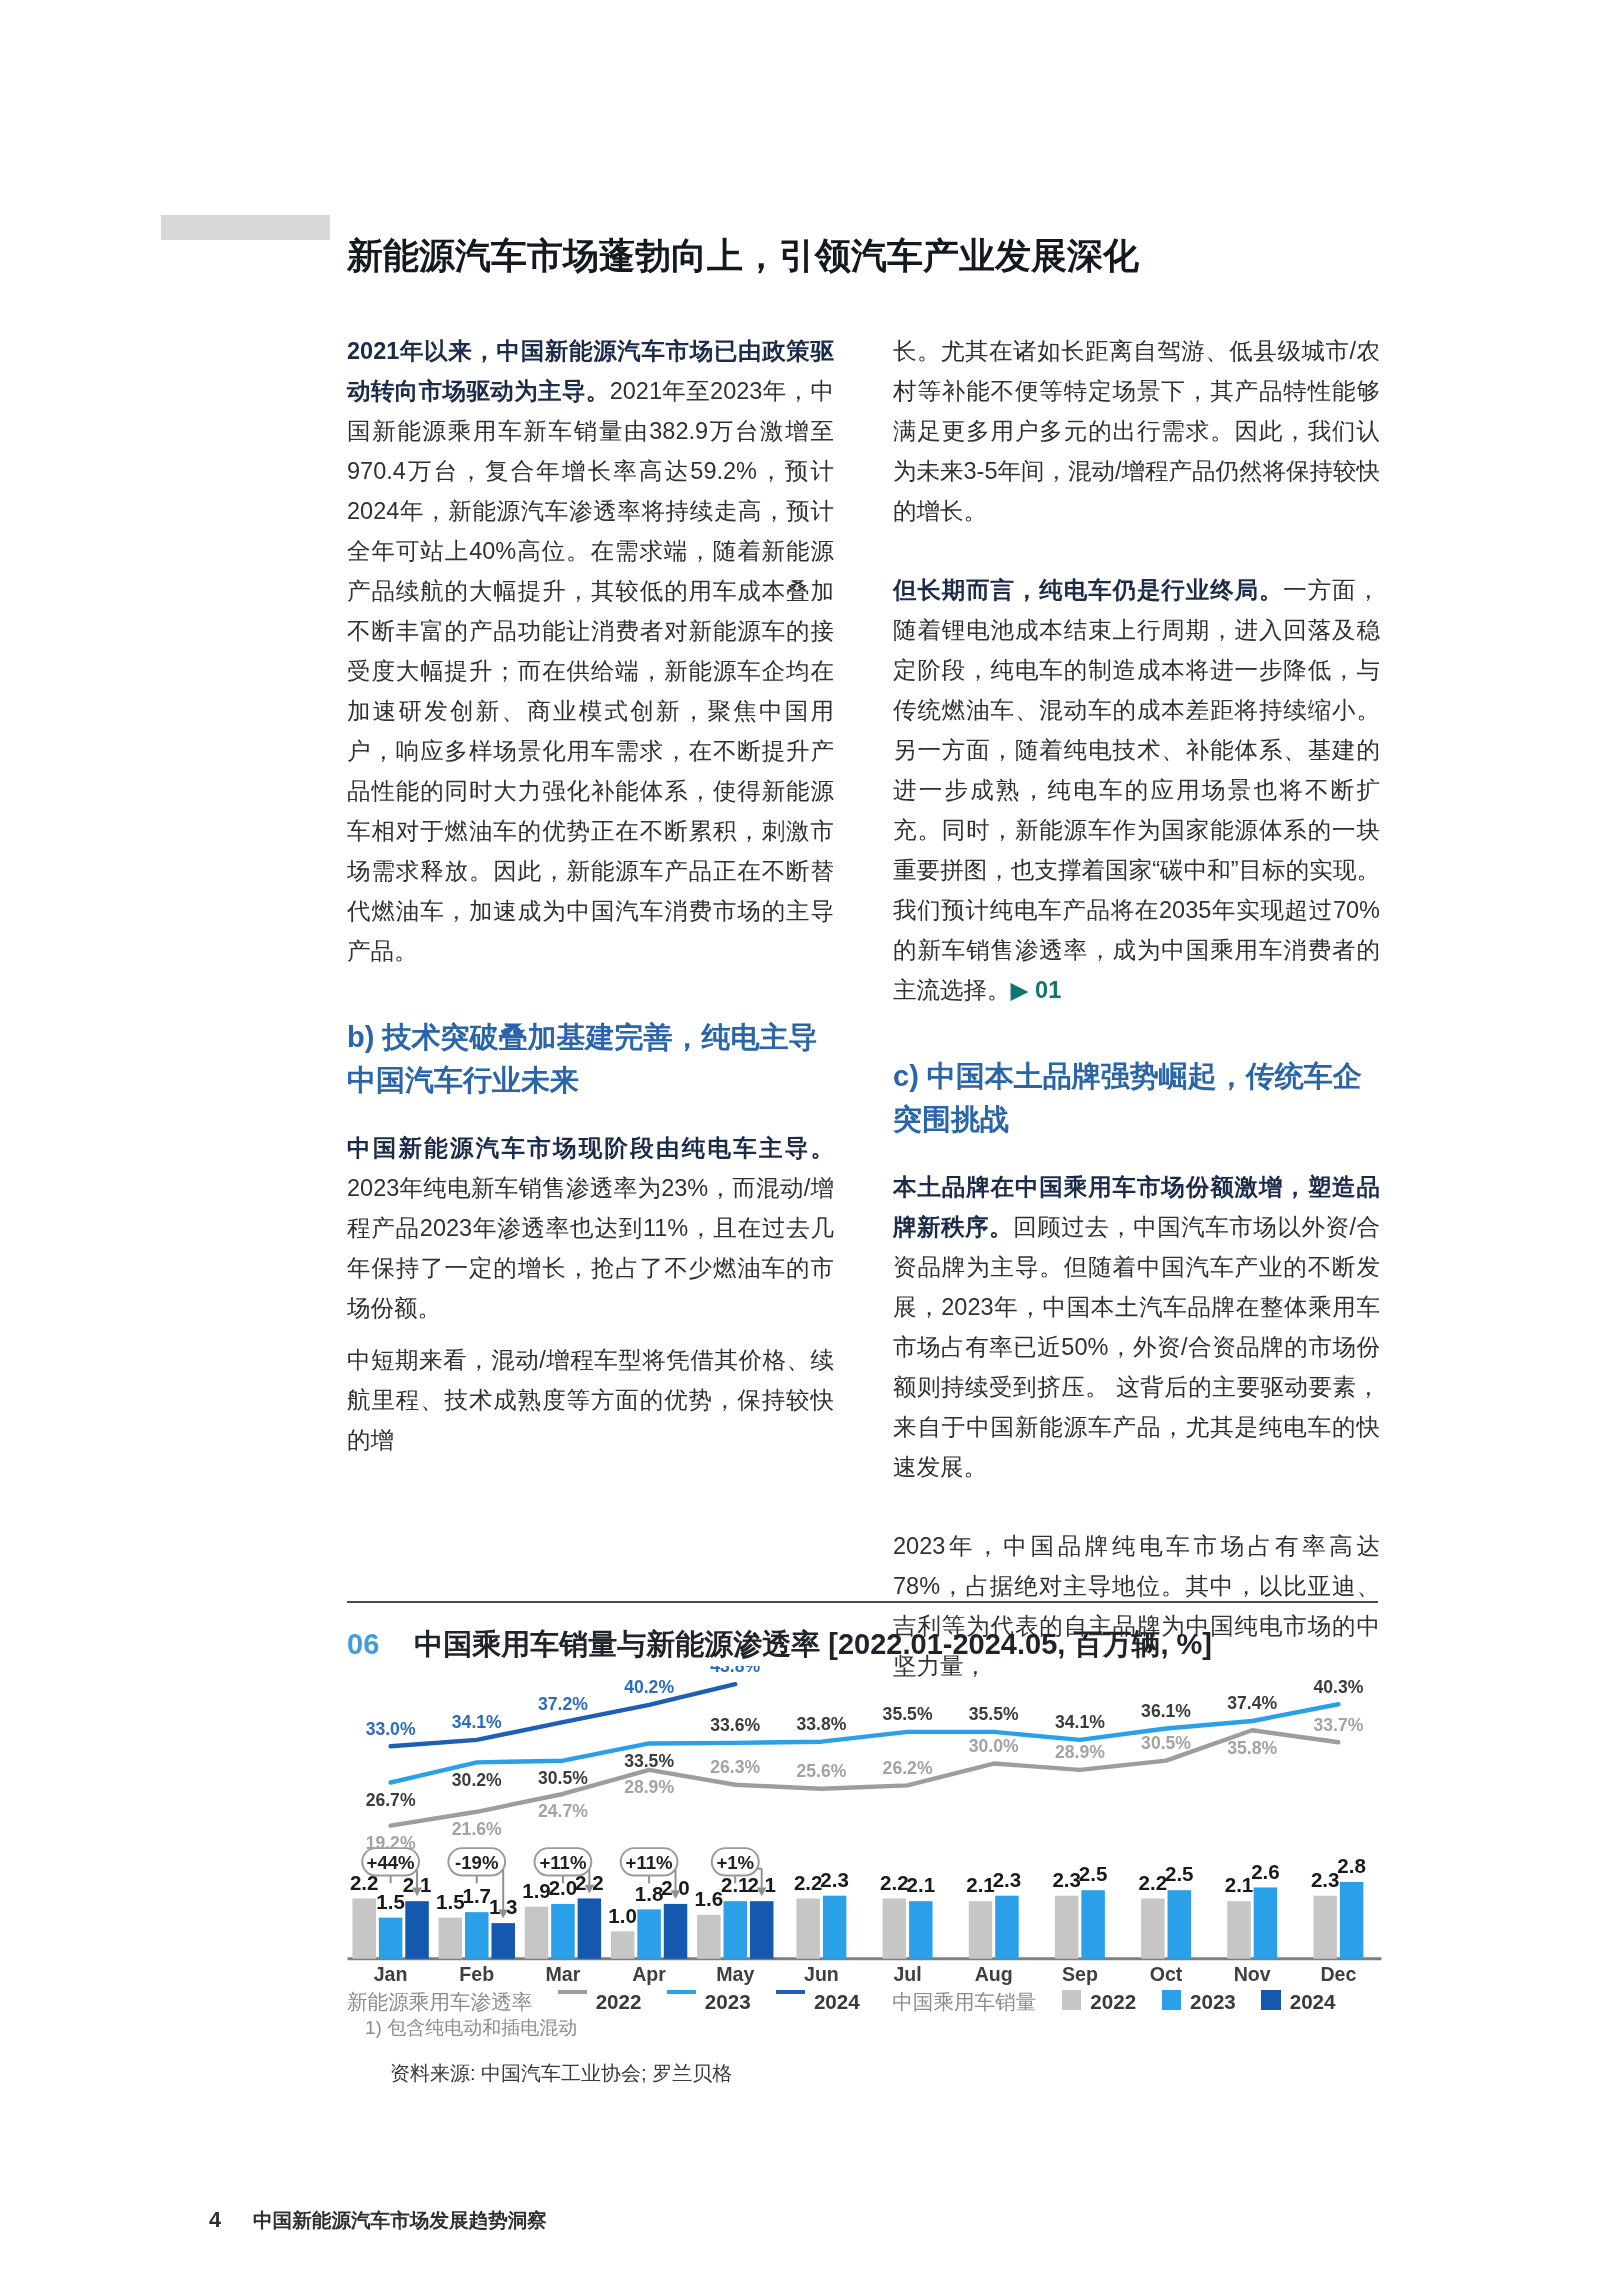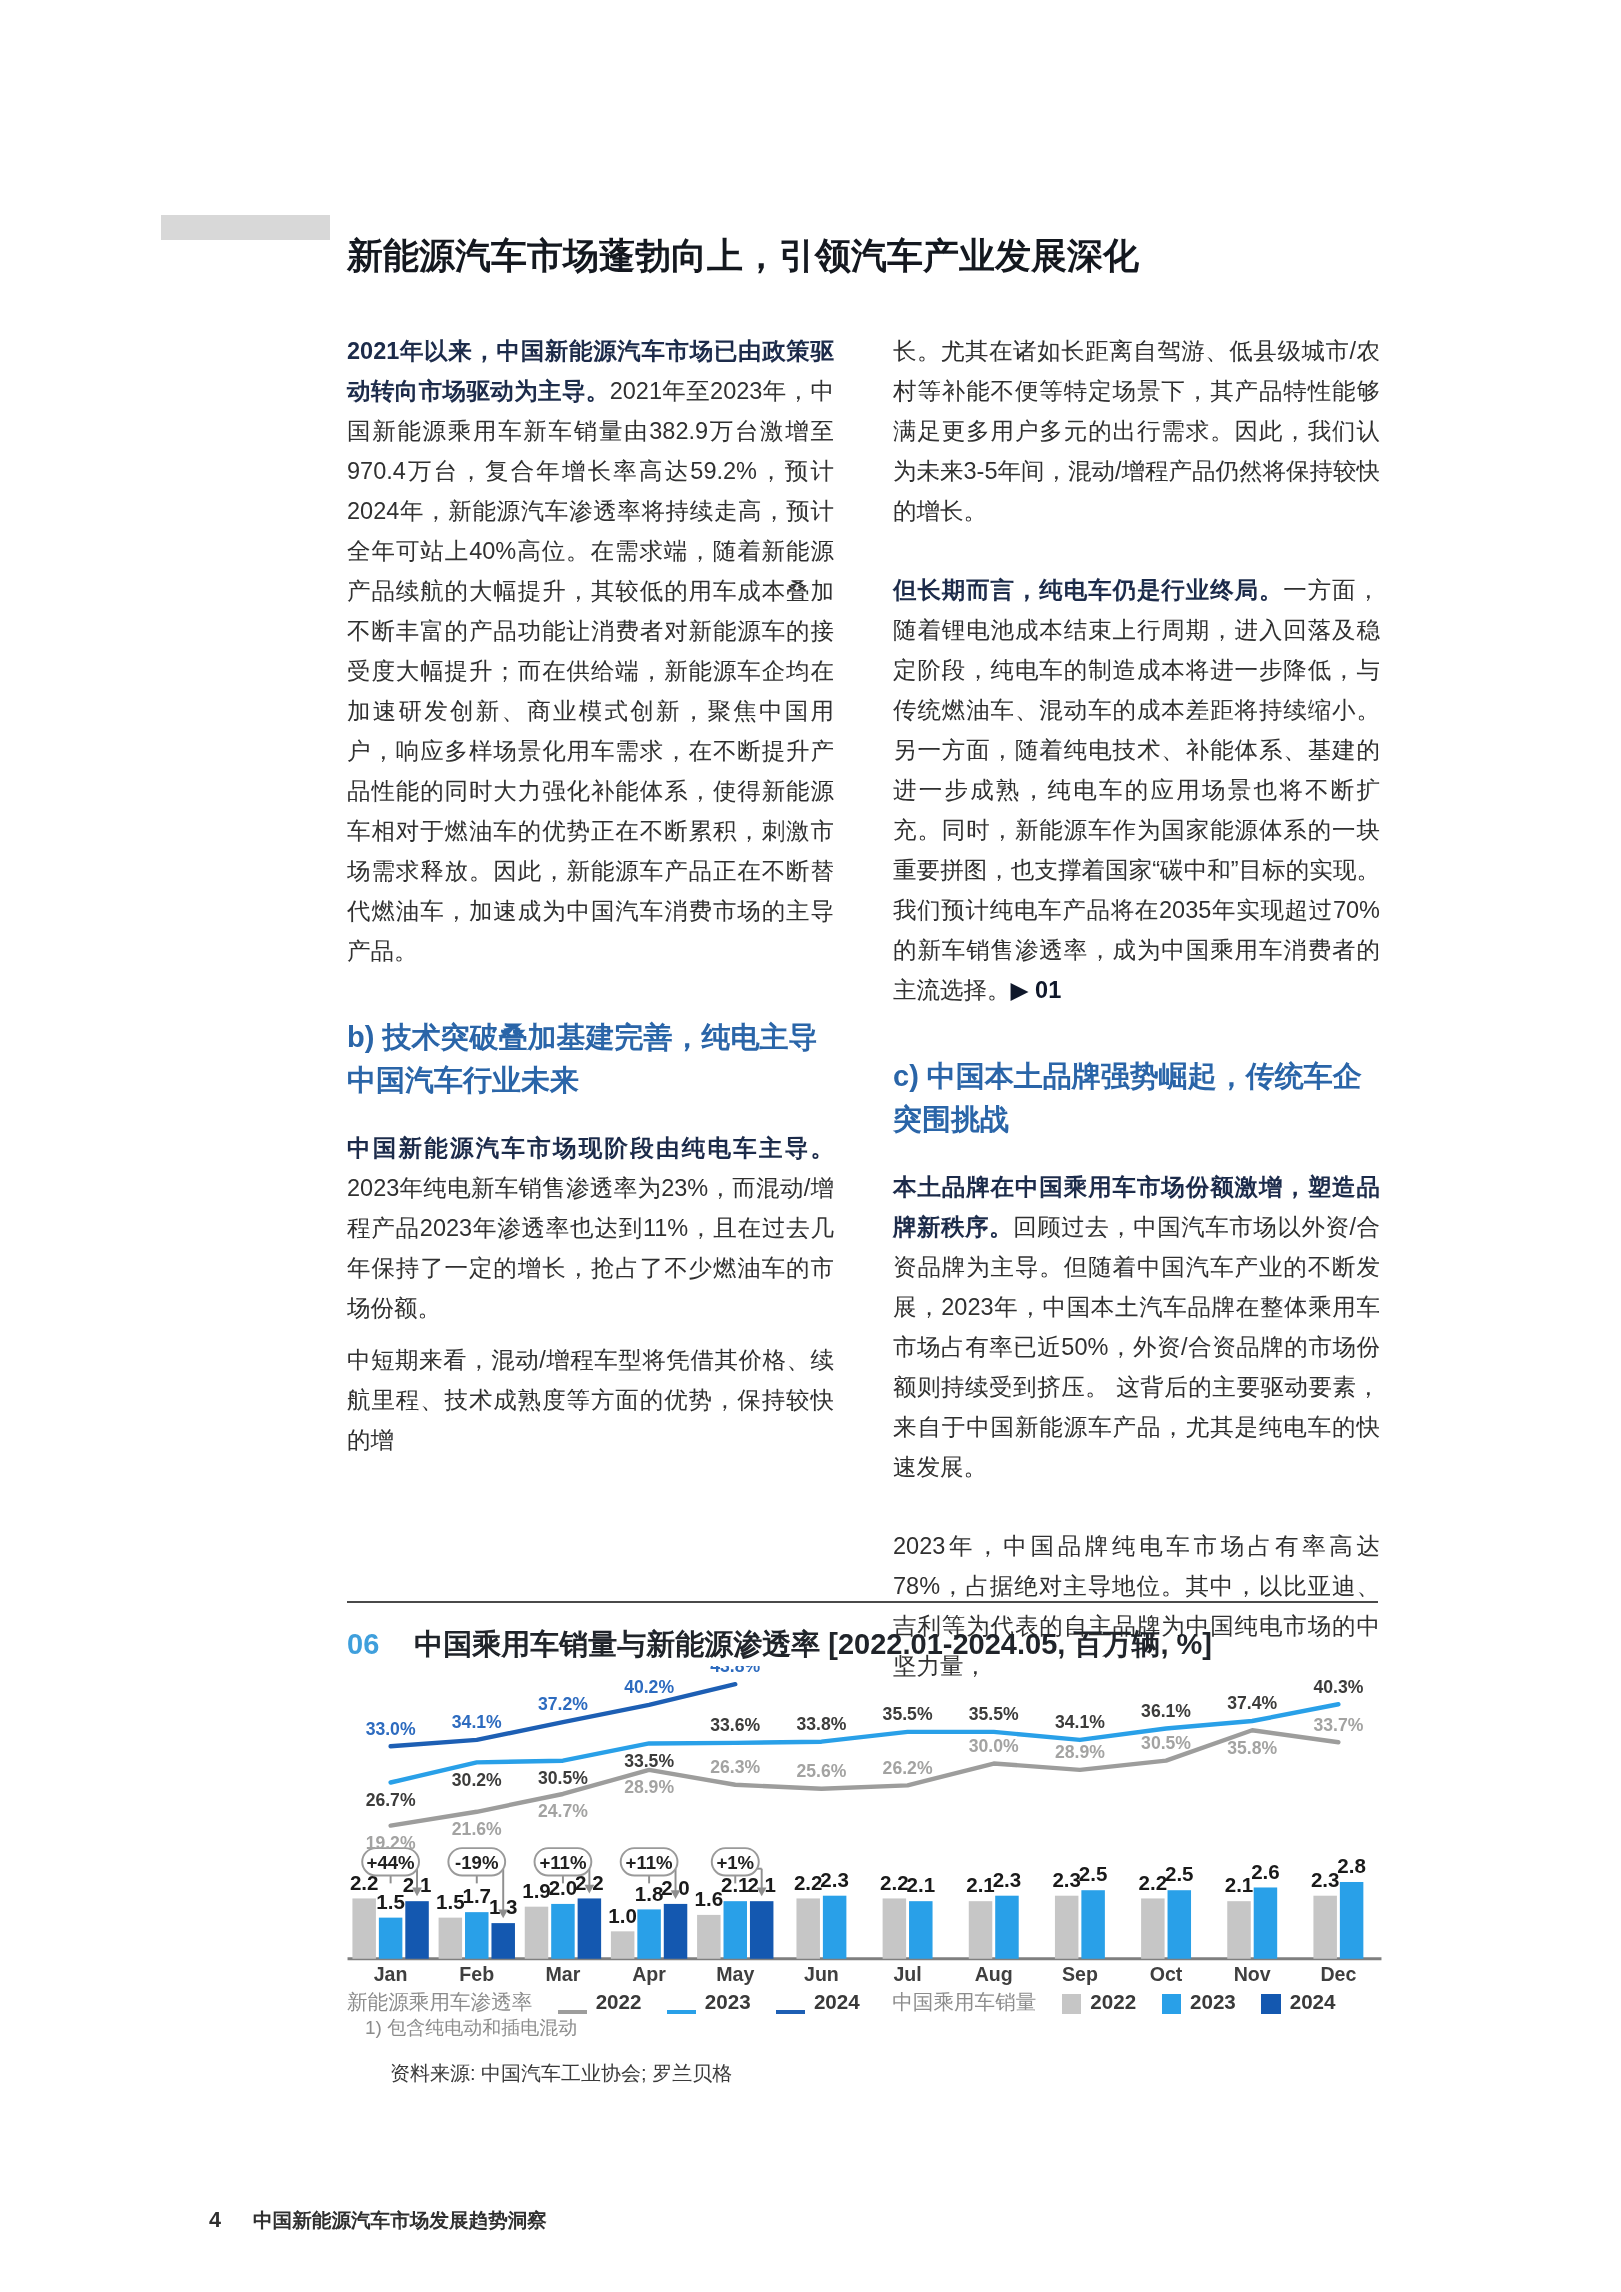--- a/index.html
+++ b/index.html
@@ -9,31 +9,31 @@
   .page-title{position:absolute;left:347px;top:208px;font-size:36px;font-weight:700;color:#14181f;white-space:nowrap;}
   .col{position:absolute;top:331px;width:487px;}
   .col-left{left:347px;}
   .col-right{left:893px;}
   .sec-heading{font-size:29px;line-height:43px;font-weight:700;color:#2a65a8;margin:0 0 25.5px 0;text-align:left;}
   .mt{margin-top:45px;}
   p.body{font-size:23.5px;line-height:40px;text-align:justify;margin:0 0 39px 0;color:#303030;}
   p.body.tight{margin-bottom:12px;}
   p.body.cont{margin-top:0;}
   strong.lead{font-weight:700;color:#1c2b4a;}
-  .ref{color:#0f172a;font-weight:700;}
+  .ref{color:#0f766e;font-weight:700;}
   .chart-rule{position:absolute;left:347px;top:1601px;width:1031px;height:2px;background:#4a4a4a;}
   .chart-header{position:absolute;left:347px;top:1625px;display:flex;align-items:baseline;gap:35px;}
   .chart-num{font-size:29px;font-weight:700;color:#3f9fdc;}
   .chart-title{font-size:29px;font-weight:700;color:#20242a;}
   .chart-wrap{position:absolute;left:347px;top:1666px;width:1035px;height:328px;}
   svg text{font-family:"Liberation Sans","DejaVu Sans",sans-serif;}
   .legend{position:absolute;left:347px;top:1988px;width:1078px;display:flex;align-items:center;gap:25.5px;font-size:20.6px;}
   .lg-cap{color:#8c8c8c;}
   .lg-cap2{margin-left:7px;}
-  .lg-item{display:inline-flex;align-items:flex-end;gap:8.8px;color:#3a3a3a;font-weight:700;}
+  .lg-item{display:inline-flex;align-items:flex-start;gap:8.8px;color:#3a3a3a;font-weight:700;}
   .lg-line{display:inline-block;width:29px;height:3.9px;}
   .lg-sq{display:inline-block;width:19.6px;height:19.6px;}
   .footnote{position:absolute;left:365px;top:2015px;font-size:19px;color:#8c8c8c;}
   .source{position:absolute;left:390px;top:2060px;font-size:20px;color:#3a3a3a;}
   .footer{position:absolute;left:209px;top:2207px;display:flex;align-items:baseline;gap:32px;}
   .footer .pg{font-size:21.6px;font-weight:700;color:#2f2f2f;}
   .footer .bk{font-size:19.6px;font-weight:700;color:#2f2f2f;}
 </style>
 </head>
 <body>

